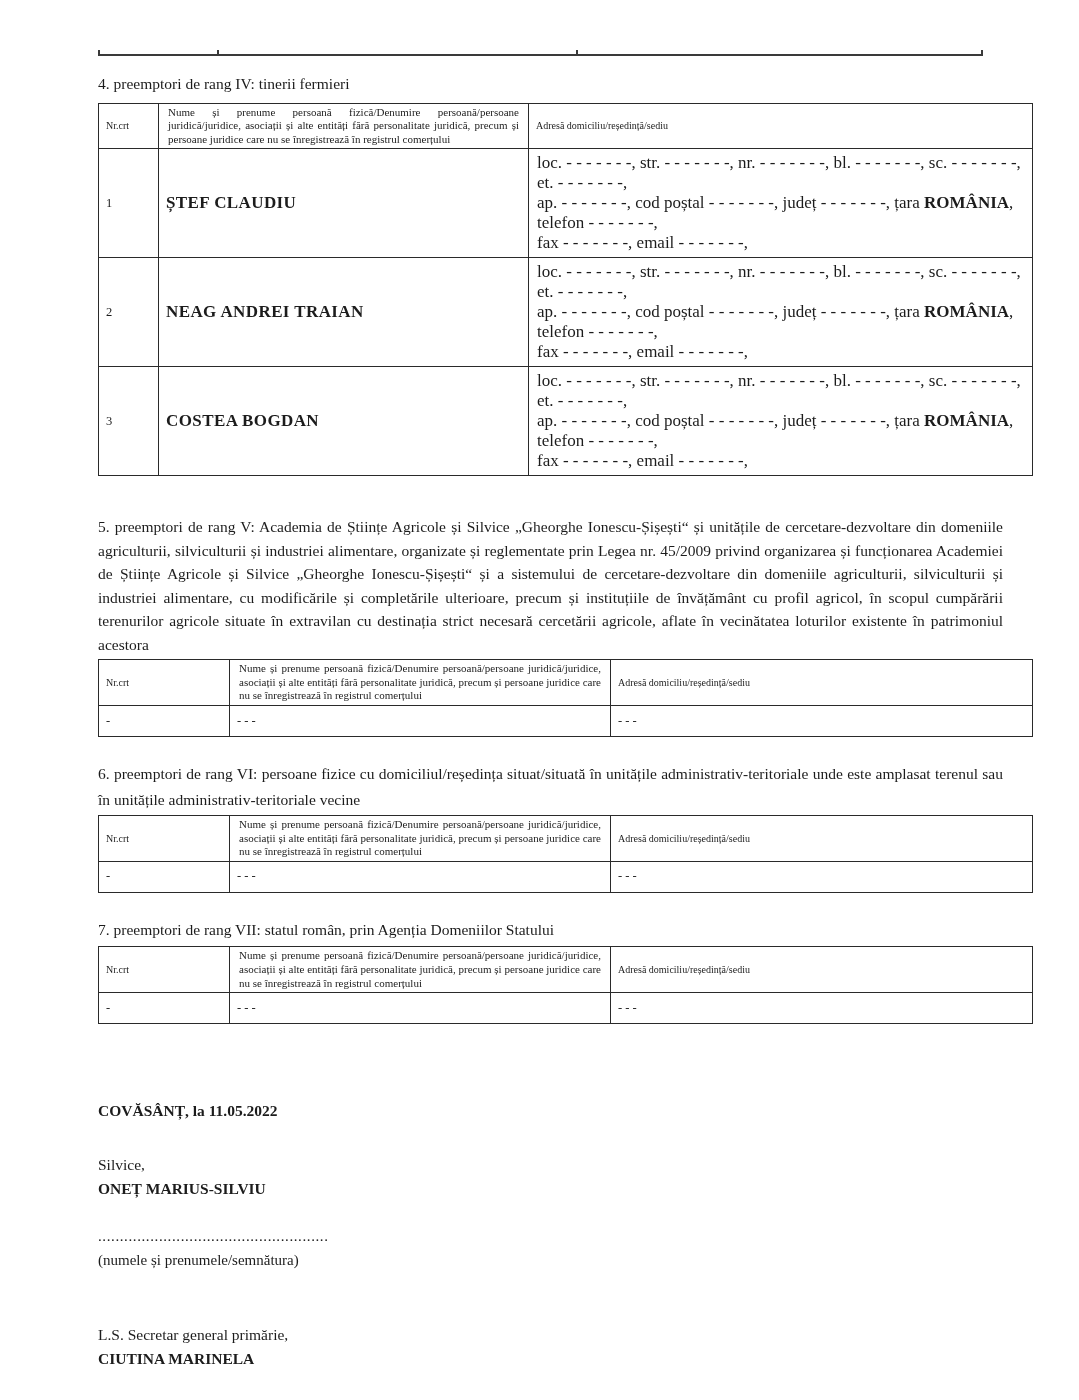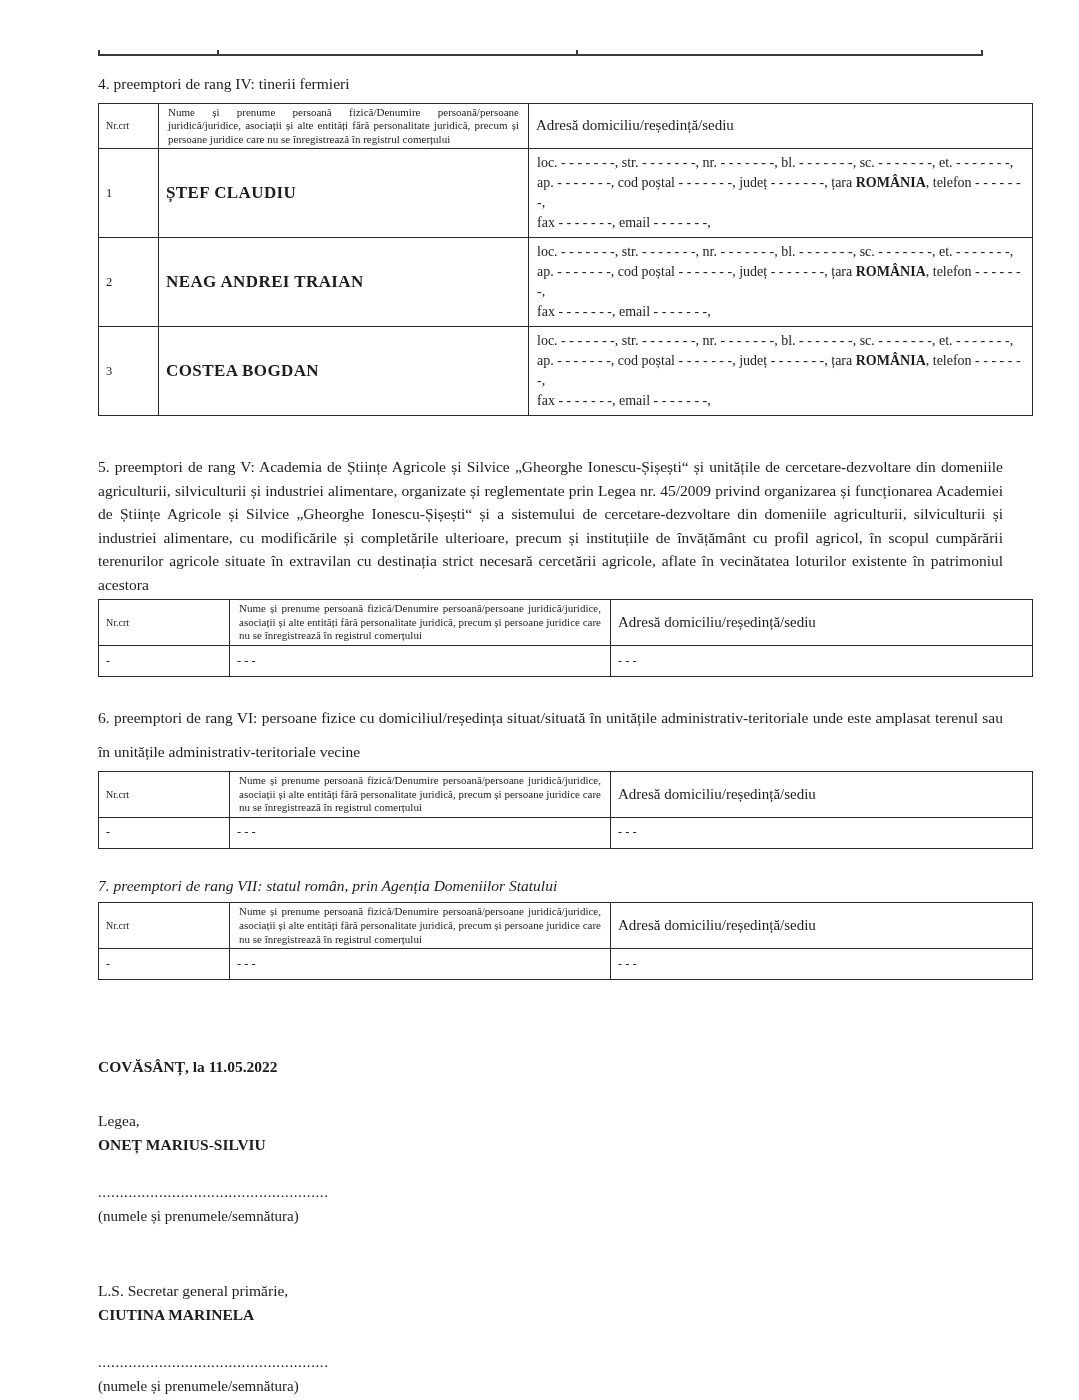--- a/index.html
+++ b/index.html
@@ -16,25 +16,25 @@
   .top-rule .tick { position: absolute; bottom: 0; width: 2px; height: 6px; background: #3a3a3a; }
 
   .section-heading { font-size: 15.5px; line-height: 23.5px; margin: 0; }
   .justify { text-align: justify; }
 
   table { border-collapse: collapse; width: 885px; table-layout: fixed; background: #fff; }
   td { border: 1.6px solid #2a2a2a; padding: 2px 7px; vertical-align: middle; }
 
   .hdr-small { font-size: 11px; line-height: 13.6px; text-align: justify; padding: 2px 9px; }
   .hdr-nr    { font-size: 10px; }
-  .hdr-addr  { font-size: 15px; }
+  .hdr-addr  { font-size: 10px; }
 
   .cell-num  { font-size: 12.5px; }
   .cell-name { font-weight: bold; font-size: 17px; letter-spacing: 0.4px; }
-  .cell-addr { font-size: 14px; line-height: 20px; padding: 4px 8px; }
+  .cell-addr { font-size: 17px; line-height: 20px; padding: 4px 8px; }
   .cell-dash { font-size: 12.5px; }
 
   .t1 td:nth-child(1) { width: 45px; }
   .t1 td:nth-child(2) { width: 351px; }
   .t1 td:nth-child(3) { width: 489px; }
   .t1 .data-row td { height: 62px; }
 
   .t2 td:nth-child(1) { width: 116px; }
   .t2 td:nth-child(2) { width: 362px; }
   .t2 td:nth-child(3) { width: 407px; }
@@ -107,58 +107,58 @@
         <td class="hdr-addr">Adresă domiciliu/reședință/sediu</td>
       </tr>
       <tr class="data-row">
         <td class="cell-num">-</td>
         <td class="cell-dash">- - -</td>
         <td class="cell-dash">- - -</td>
       </tr>
     </tbody>
       </table>
 
-    <p class="section-heading justify" style="margin-top:24px; line-height:34px;">6. preemptori de rang VI: persoane fizice cu domiciliul/reședința situat/situată în unitățile administrativ-teritoriale unde este amplasat terenul sau în unitățile administrativ-teritoriale vecine</p>
+    <p class="section-heading justify" style="margin-top:24px; line-height:26px;">6. preemptori de rang VI: persoane fizice cu domiciliul/reședința situat/situată în unitățile administrativ-teritoriale unde este amplasat terenul sau în unitățile administrativ-teritoriale vecine</p>
 
     <table class="t2" style="margin-top:2px;">
       <tbody>
           <tr>
         <td class="hdr-nr">Nr.crt</td>
         <td class="hdr-small">Nume și prenume persoană fizică/Denumire persoană/persoane juridică/juridice, asociații și alte entități fără personalitate juridică, precum și persoane juridice care nu se înregistrează în registrul comerțului</td>
         <td class="hdr-addr">Adresă domiciliu/reședință/sediu</td>
       </tr>
       <tr class="data-row">
         <td class="cell-num">-</td>
         <td class="cell-dash">- - -</td>
         <td class="cell-dash">- - -</td>
       </tr>
     </tbody>
       </table>
 
-    <p class="section-heading" style="margin-top:25px;font-style:italic;">7. preemptori de rang VII: statul român, prin Agenția Domeniilor Statului</p>
+    <p class="section-heading" style="margin-top:25px;">7. preemptori de rang VII: statul român, prin Agenția Domeniilor Statului</p>
 
     <table class="t2" style="margin-top:5px;">
       <tbody>
           <tr>
         <td class="hdr-nr">Nr.crt</td>
         <td class="hdr-small">Nume și prenume persoană fizică/Denumire persoană/persoane juridică/juridice, asociații și alte entități fără personalitate juridică, precum și persoane juridice care nu se înregistrează în registrul comerțului</td>
         <td class="hdr-addr">Adresă domiciliu/reședință/sediu</td>
       </tr>
       <tr class="data-row">
         <td class="cell-num">-</td>
         <td class="cell-dash">- - -</td>
         <td class="cell-dash">- - -</td>
       </tr>
     </tbody>
       </table>
 
     <div class="footer-block">
       <p class="bold" style="margin:78px 0 0 0;">COVĂSÂNȚ, la 11.05.2022</p>
 
-      <p style="margin:36px 0 0 0;">Legea,</p>
+      <p style="margin:36px 0 0 0;">Silvice,</p>
       <p class="bold" style="margin:6px 0 0 0;">ONEȚ MARIUS-SILVIU</p>
 
       <p class="dots" style="margin:30px 0 0 0;">.....................................................</p>
       <p class="caption" style="margin:7px 0 0 0;">(numele și prenumele/semnătura)</p>
 
       <p style="margin:57px 0 0 0;">L.S. Secretar general primărie,</p>
       <p class="bold" style="margin:6px 0 0 0;">CIUTINA MARINELA</p>
 
       <p class="dots" style="margin:30px 0 0 0;">.....................................................</p>
       <p class="caption" style="margin:7px 0 0 0;">(numele și prenumele/semnătura)</p>

